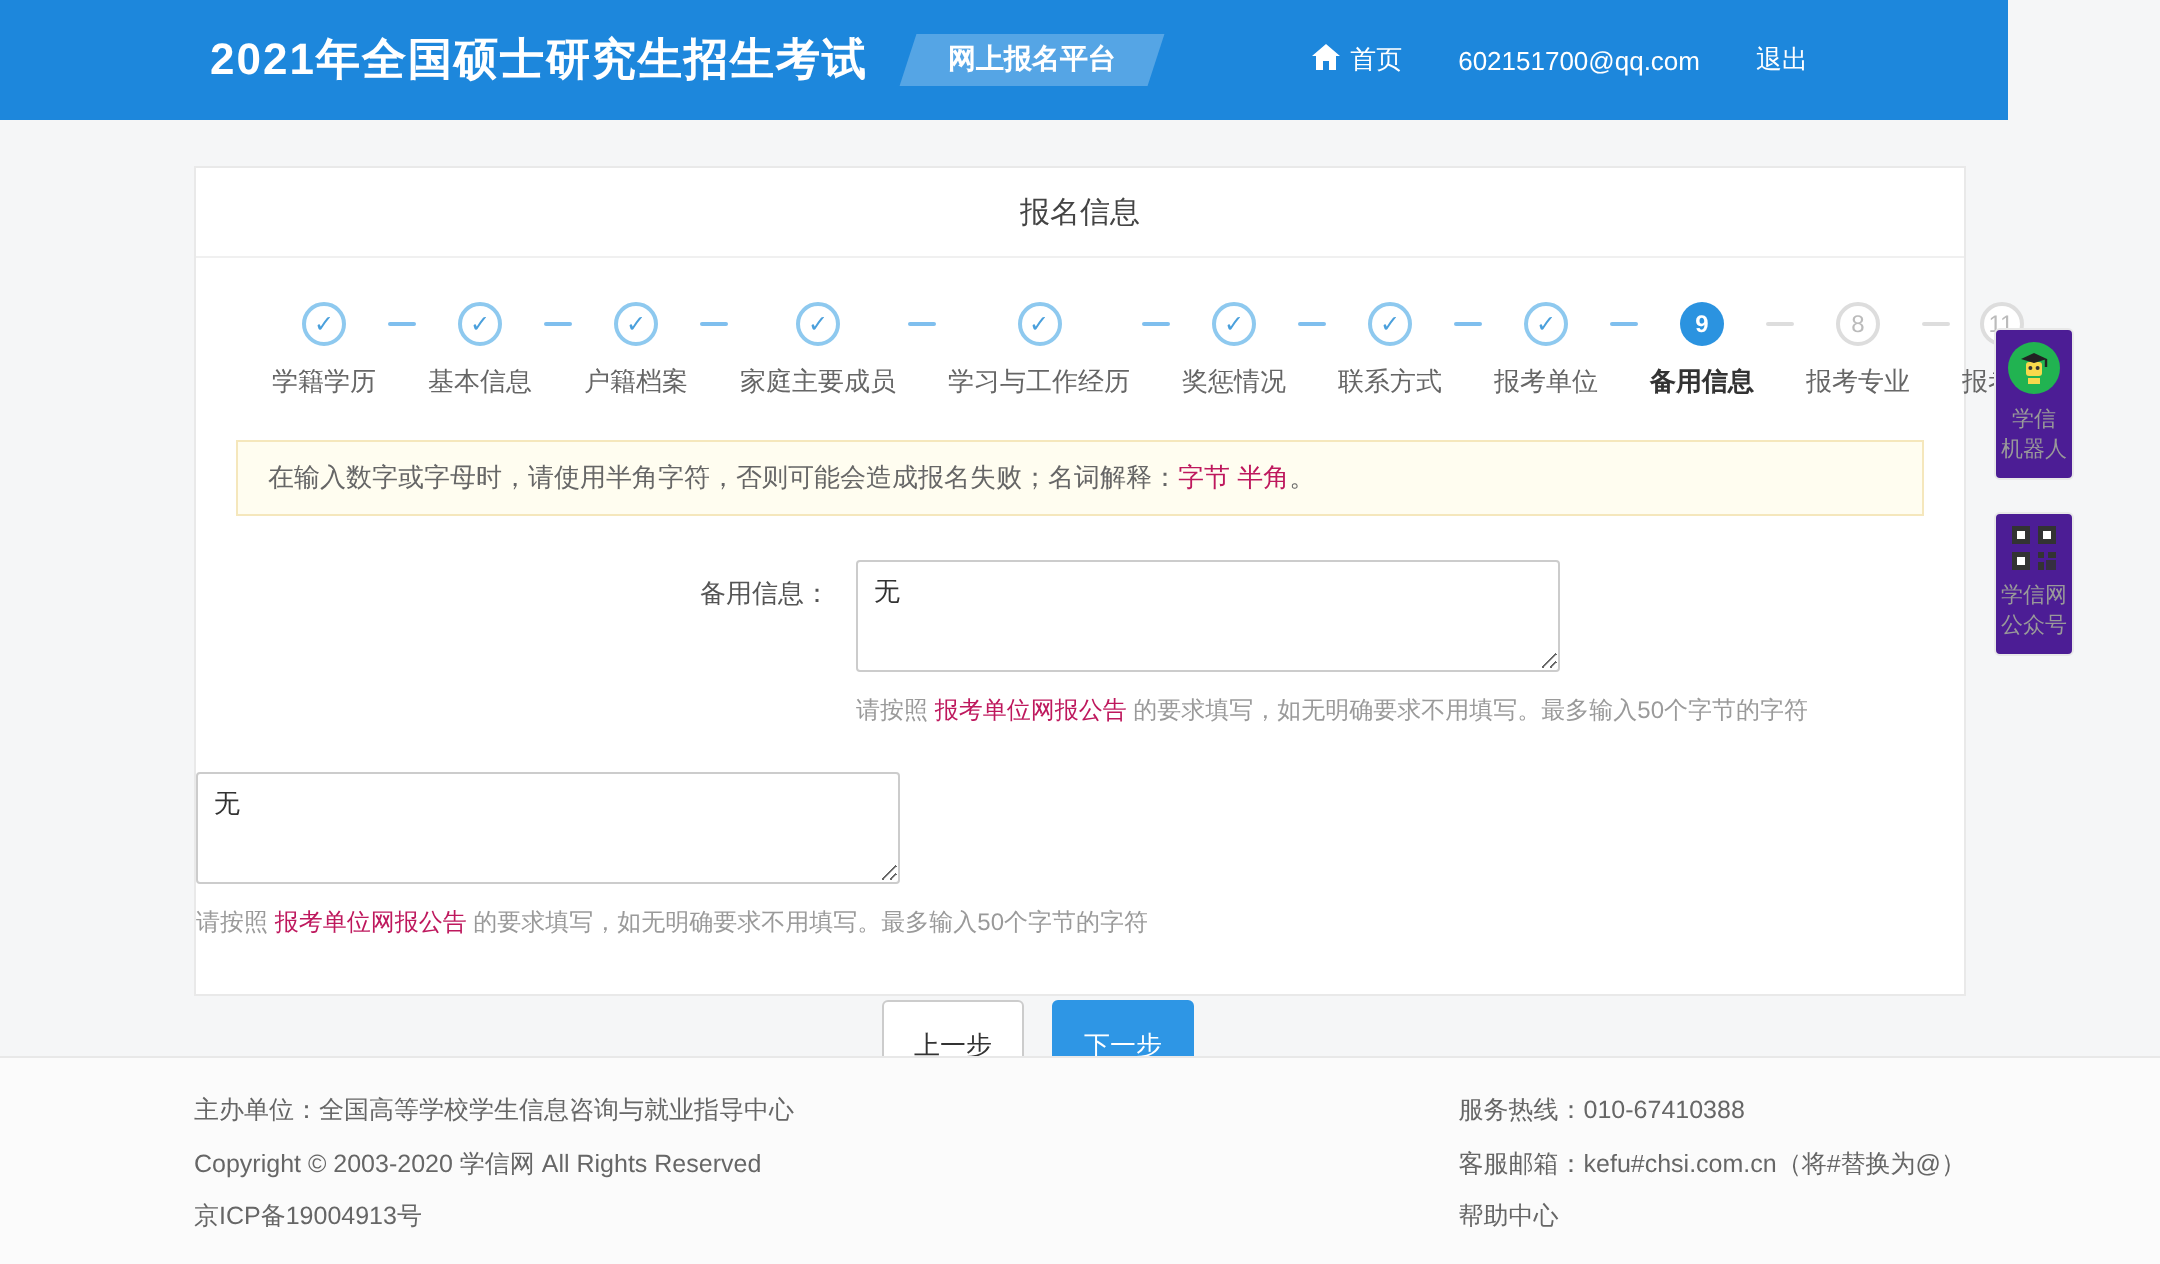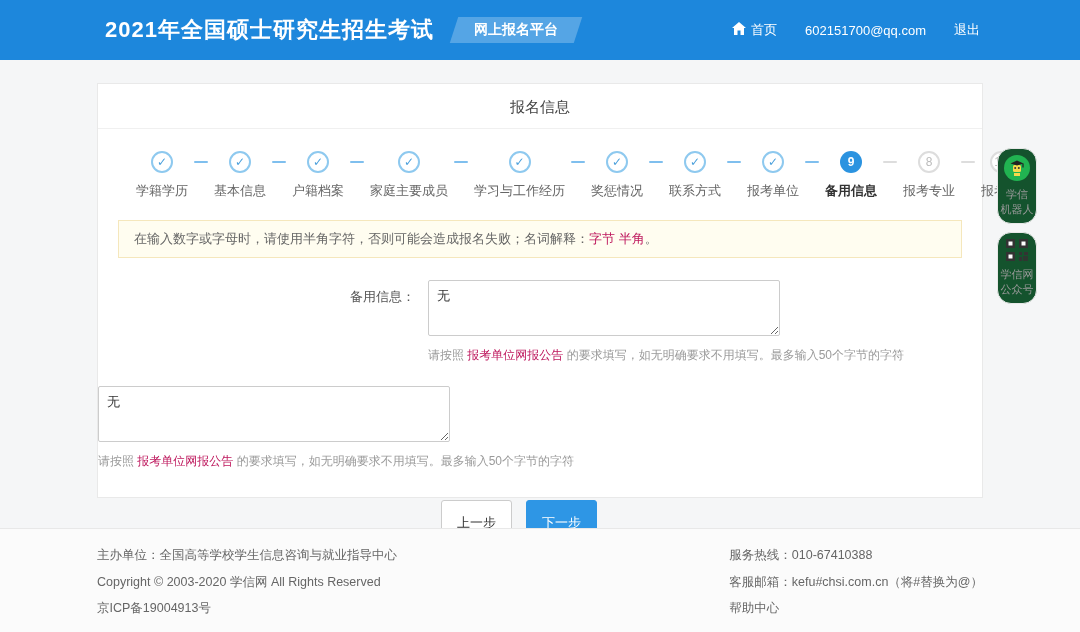--- a/index.html
+++ b/index.html
@@ -3,21 +3,21 @@
 <meta charset="utf-8">
 <style>
   * { margin:0; padding:0; box-sizing:border-box; }
   html,body { width:1080px; height:632px; overflow:hidden; }
   body {
     font-family:"Liberation Sans","DejaVu Sans",sans-serif;
     background:#f5f6f7; color:#333; position:relative; font-size:13px;
   }
   
   .header {
-    position:absolute; top:0; left:0; width:1080px; height:60px;
+    position:absolute; top:0; left:0; width:1004px; height:60px;
     background:#1d87dc; display:flex; align-items:center; padding:0 100px 0 105px;
   }
   .header-title { color:#fff; font-size:22px; font-weight:bold; letter-spacing:1px; }
   .header-badge {
     margin-left:20px; background:rgba(255,255,255,.25);
     transform:skewX(-18deg); padding:4px 20px;
   }
   .header-badge span { display:inline-block; transform:skewX(18deg); color:#fff; font-size:14px; font-weight:bold; }
   .header-nav { margin-left:auto; display:flex; align-items:center; gap:28px; color:#fff; font-size:13px; }
   .header-nav .nav-item { display:flex; align-items:center; gap:5px; cursor:pointer; }
@@ -69,22 +69,22 @@
   .btn-row { margin:30px 0 0 343px; display:flex; gap:14px; }
   .btn {
     font-size:13px; padding:13px 15px; border-radius:3px; cursor:pointer;
     font-family:"Liberation Sans","DejaVu Sans",sans-serif;
   }
   .btn-prev { background:#fff; border:1px solid #ccc; color:#333; }
   .btn-next { background:#2e96e5; border:1px solid #2e96e5; color:#fff; }
   
   .widgets { position:absolute; left:997px; top:148px; width:40px; }
   .widget {
-    background:#14532d; border:1px solid #e8e8e8; border-radius:14px; margin-bottom:8px;
-    padding:6px 2px; display:flex; flex-direction:column; align-items:center; cursor:pointer;
+    background:#4c1d95; border:1px solid #e8e8e8; border-radius:3px; margin-bottom:8px;
+    padding:6px 2px; display:flex; flex-direction:column; align-items:center; cursor:pointer;margin-top:16px;
   }
   .widget-label { font-size:11px; color:#999; line-height:15px; margin-top:3px; text-align:center; }
   
   .footer {
     position:absolute; top:528px; left:0; width:1080px; height:104px;
     background:#fbfbfb; border-top:1px solid #e8e8e8;
     display:flex; justify-content:space-between; padding:13px 97px 0 97px;
   }
   .footer-col { font-size:12.5px; color:#666; }
   .footer-col div { line-height:26.5px; }

